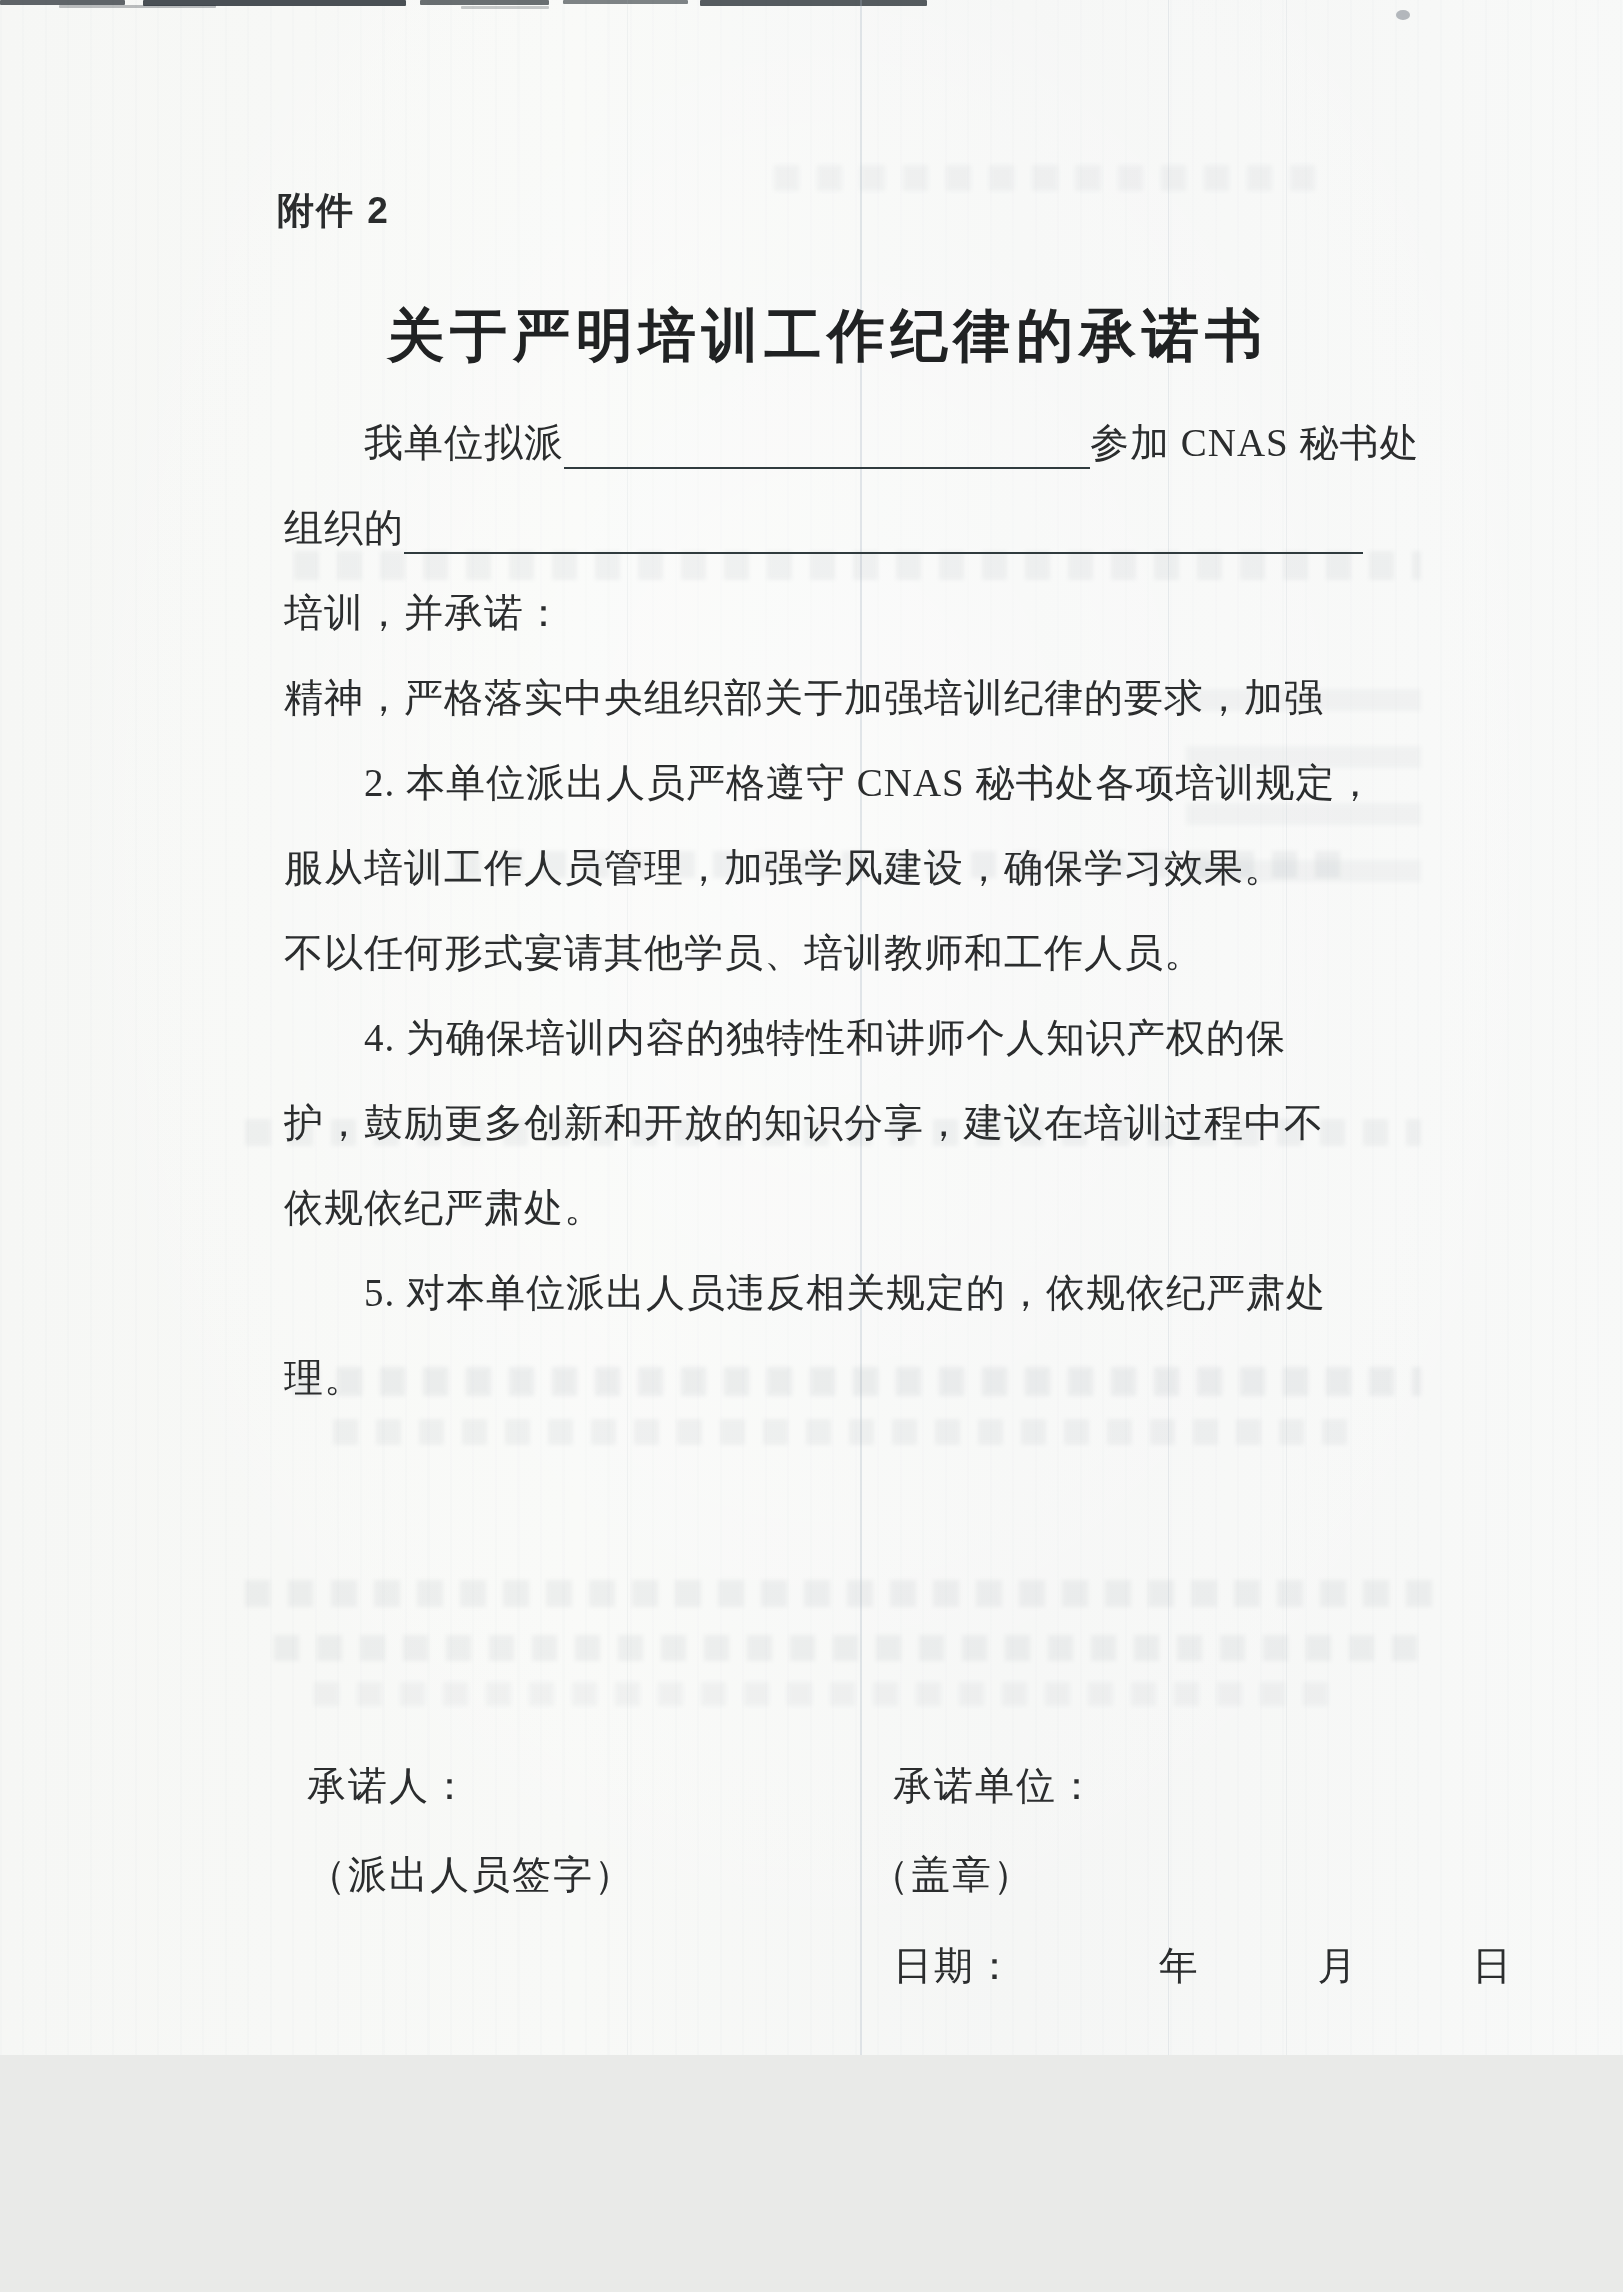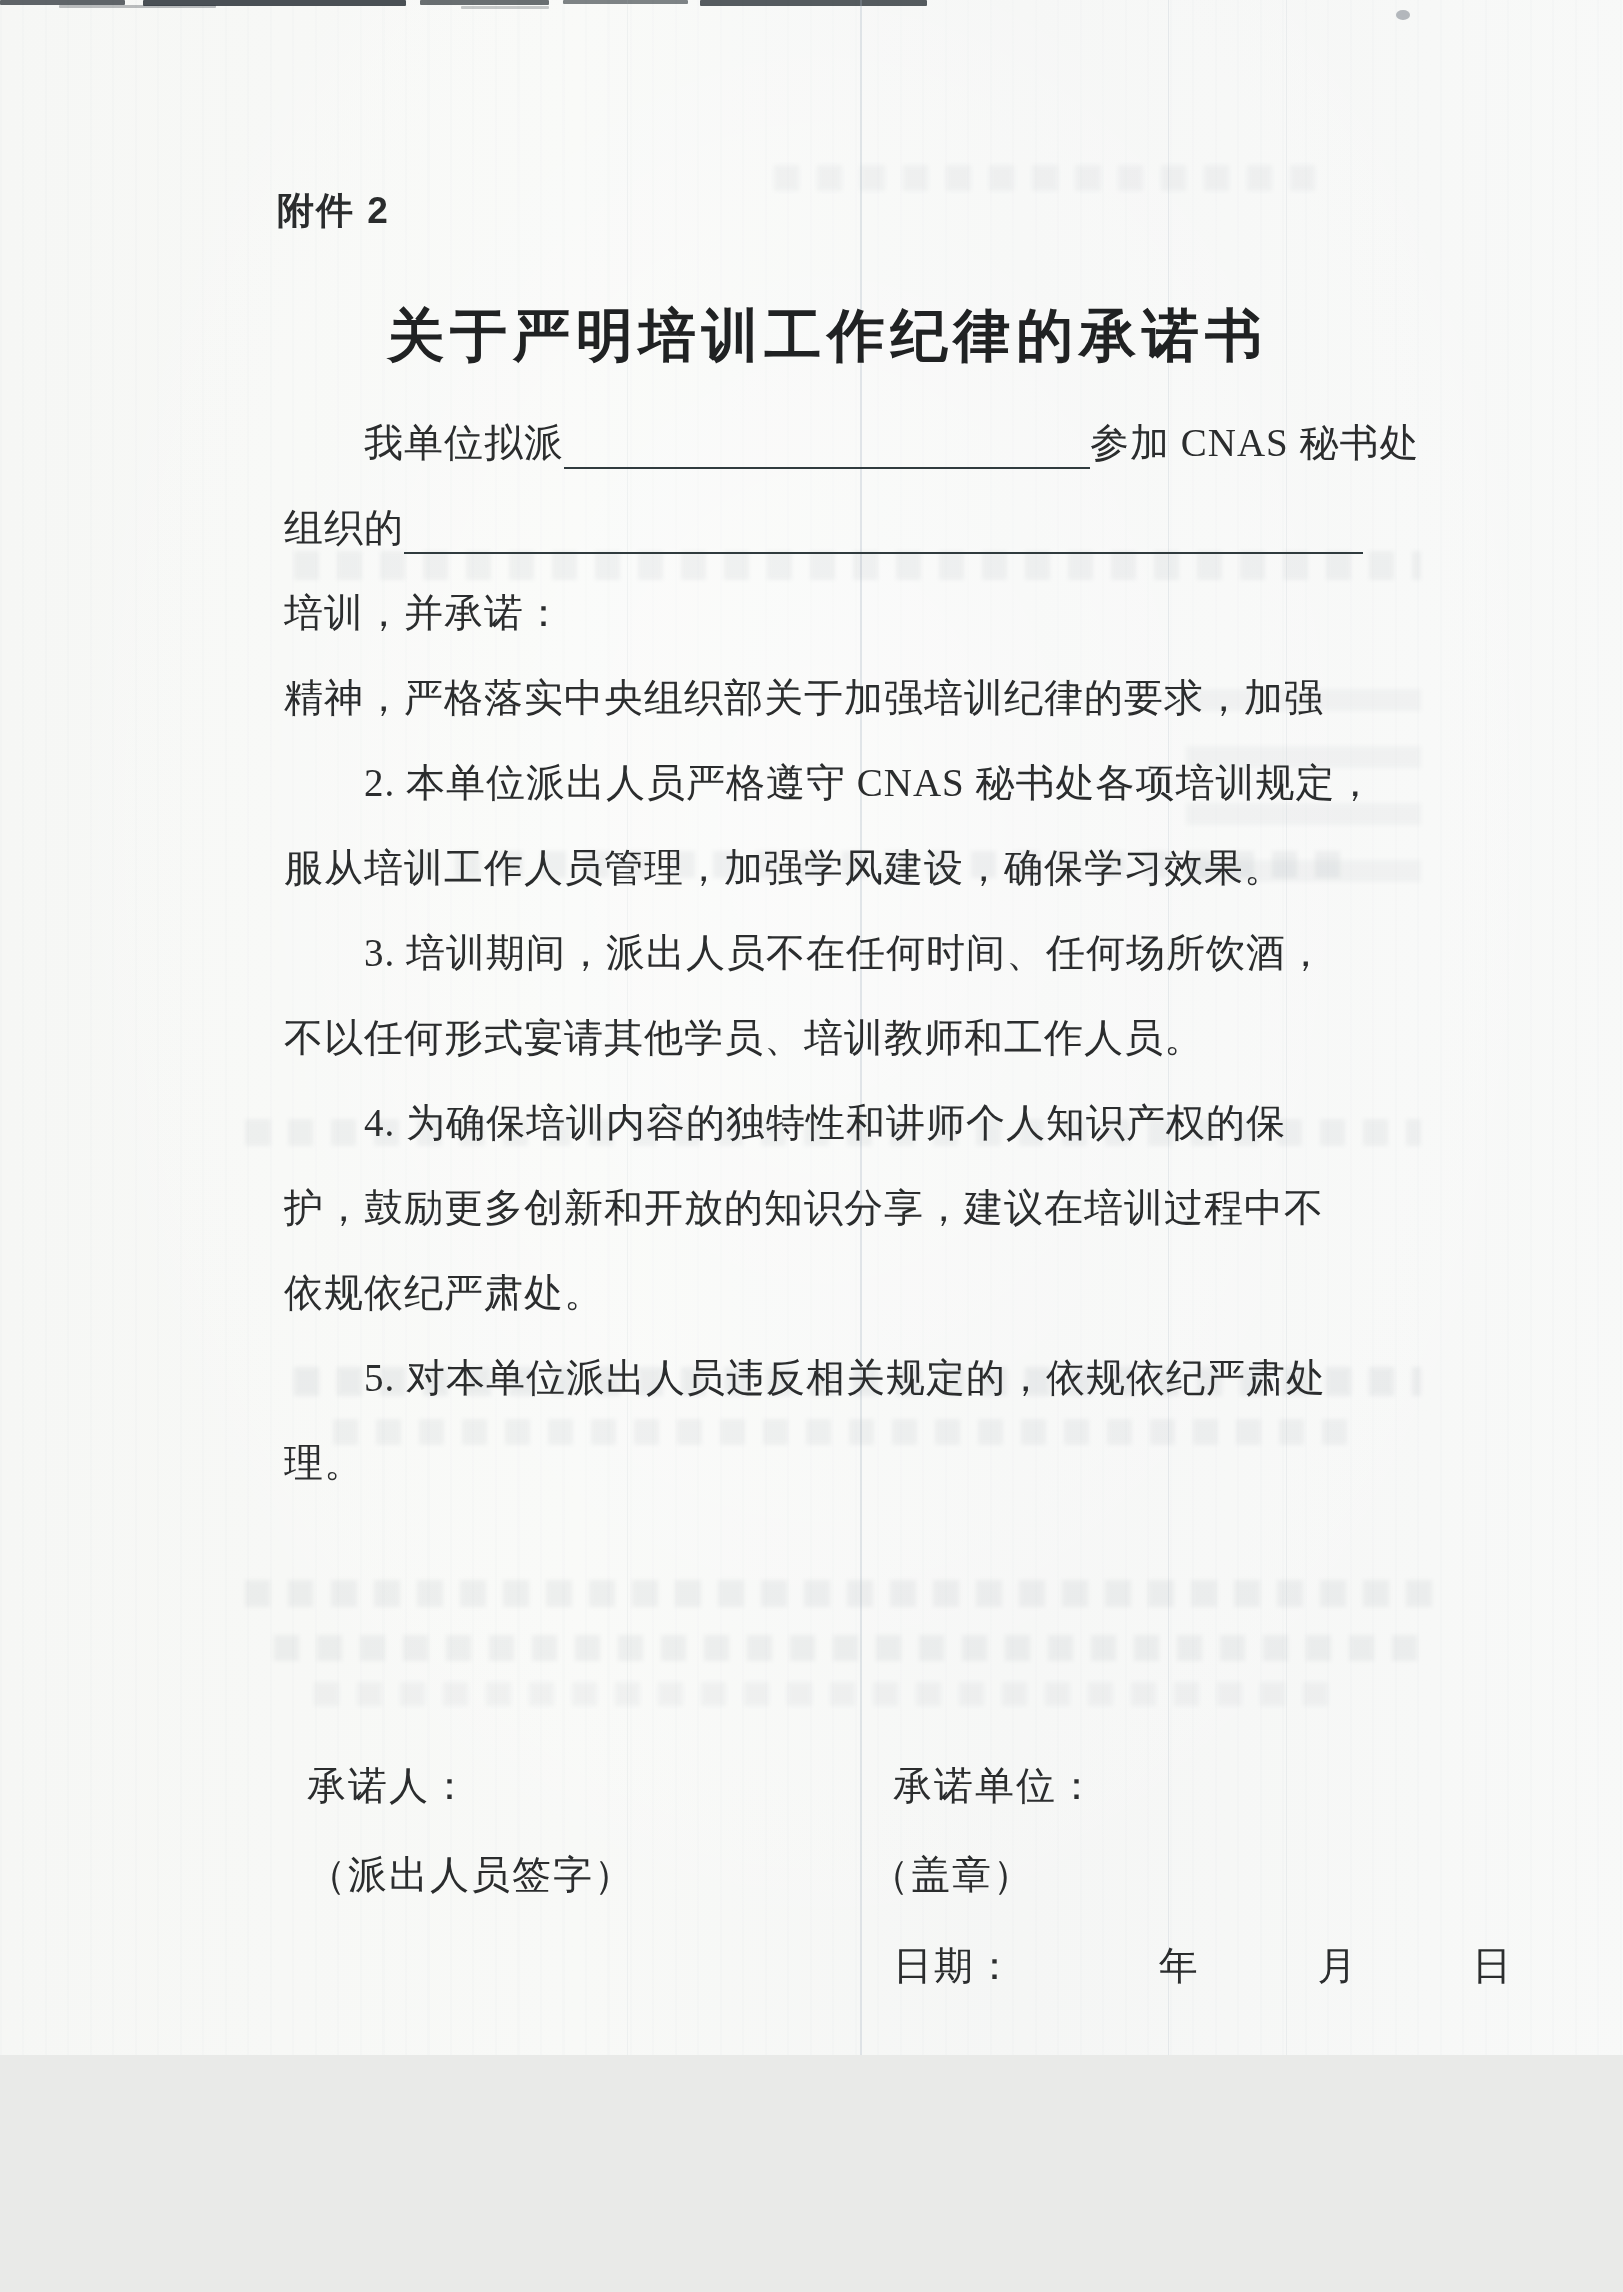--- a/index.html
+++ b/index.html
@@ -134,21 +134,20 @@
       <span class="blank blank-2"></span>
     </div>
 
     <div class="bline flow">培训，并承诺：</div>
 
     <div class="bline flow">精神，严格落实中央组织部关于加强培训纪律的要求，加强</div>
 
     <div class="bline flow indent">2. 本单位派出人员严格遵守 CNAS 秘书处各项培训规定，</div>
     <div class="bline flow">服从培训工作人员管理，加强学风建设，确保学习效果。</div>
 
-    <div class="bline flow indent">3. 培训期间，派出人员不在任何时间、任何场所饮酒，</div>
     <div class="bline flow">不以任何形式宴请其他学员、培训教师和工作人员。</div>
 
     <div class="bline flow indent">4. 为确保培训内容的独特性和讲师个人知识产权的保</div>
     <div class="bline flow">护，鼓励更多创新和开放的知识分享，建议在培训过程中不</div>
     <div class="bline flow">依规依纪严肃处。</div>
 
     <div class="bline flow indent">5. 对本单位派出人员违反相关规定的，依规依纪严肃处</div>
     <div class="bline flow">理。</div>
   </div>
 

